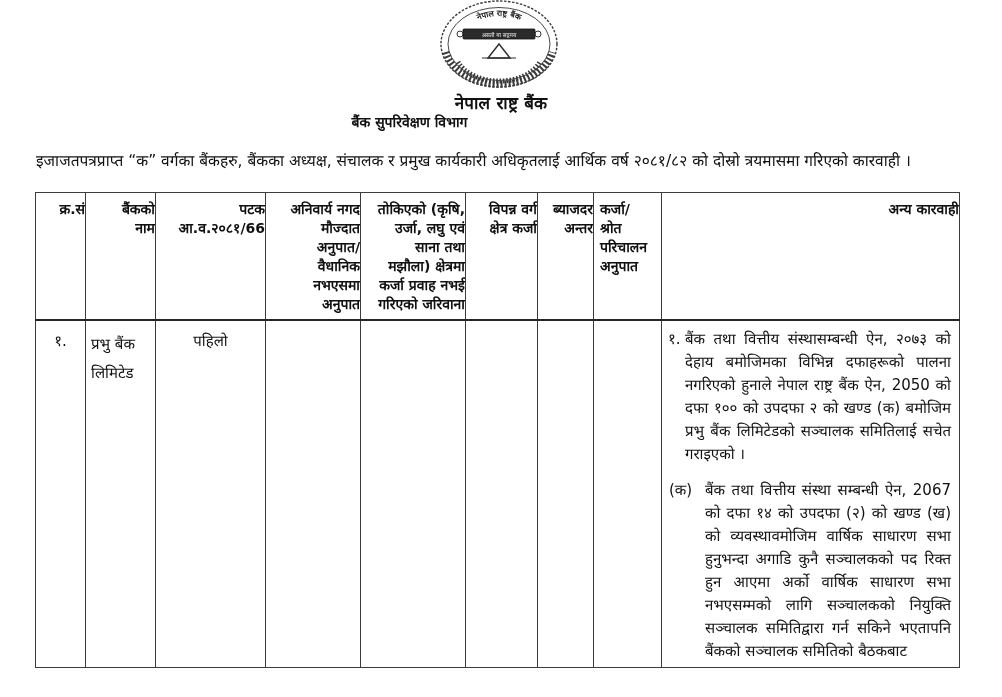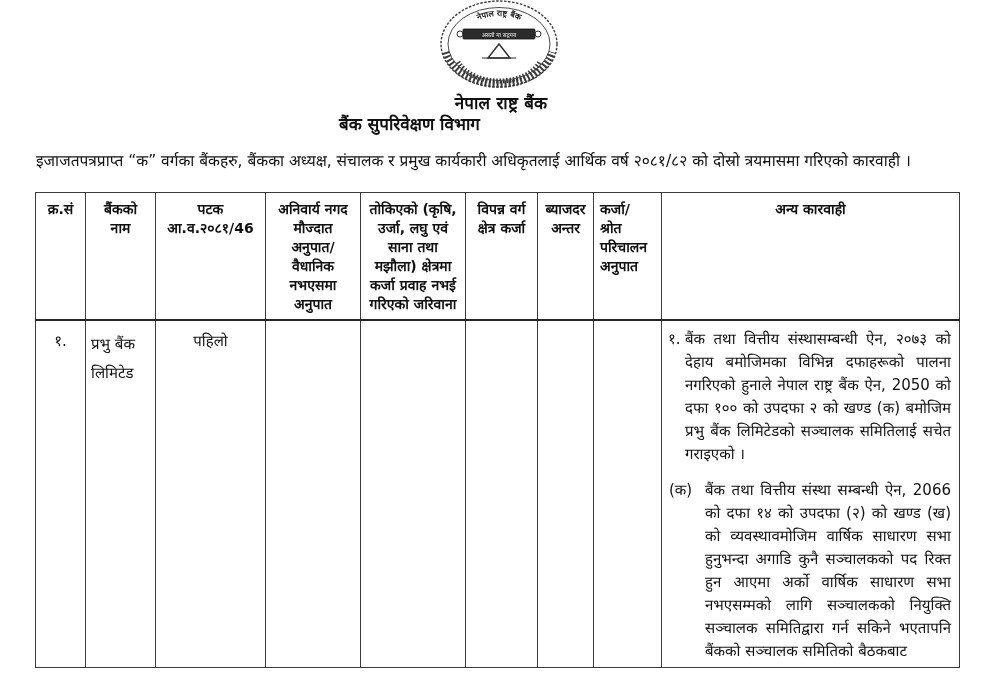--- a/index.html
+++ b/index.html
@@ -9,36 +9,36 @@
     font-family: "DejaVu Sans", "Liberation Sans", sans-serif;
     color: #111111; overflow: hidden;
   }
   .seal { position: absolute; left: 438px; top: 0px; width: 122px; height: 88px; }
   .org-name {
     position: absolute; top: 91px; left: 0; width: 1002px;
     text-align: center; font-size: 17px; font-weight: 700; letter-spacing: .2px;
   }
   .dept-name {
     position: absolute; top: 112px; left: 0; width: 819px;
-    text-align: center; font-size: 17px; font-weight: 700;
+    text-align: center; font-size: 14px; font-weight: 700;
   }
   .intro-line {
     position: absolute; top: 150px; left: 36px; width: 930px;
     font-size: 15.5px; font-weight: 400; line-height: 22px;
   }
   .doc-table {
     position: absolute; top: 192px; left: 35px; width: 924px;
     border-collapse: collapse; table-layout: fixed;
   }
   .doc-table th, .doc-table td {
     border: 1px solid #3c3c3c; vertical-align: top; overflow: hidden;
   }
   .doc-table thead th {
     font-size: 14px; font-weight: 700; line-height: 19px;
-    padding-top: 7px; height: 127px; text-align: center;
+    padding-top: 7px; height: 127px; text-align: right;
     white-space: pre-line; border-bottom: 2px solid #262626;
   }
   .doc-table thead th.align-left { text-align: left; padding-left: 6px; margin-top: 16px; }
   .doc-table tbody td { height: 348px; font-size: 15px; }
   td.cell-center { text-align: center; padding-top: 9px; }
   td.cell-bank { padding: 9px 4px 0 5px; white-space: pre-line; line-height: 29px; }
   td.cell-oa { padding: 7px 8px 0 6px; }
   .oa-item { position: relative; text-align: justify; line-height: 23px; font-size: 15px; }
   .oa-item .oa-marker { position: absolute; top: 0; }
   .oa-item-1 { padding-left: 17px; }
@@ -84,21 +84,21 @@
     <col style="width:56px">
       <col style="width:68px">
       <col style="width:298px">
   </colgroup>
   <thead>
     <tr>
       <th>क्र.सं</th>
       <th>बैंकको
 नाम</th>
       <th>पटक
-आ.व.२०८१/46</th>
+आ.व.२०८१/66</th>
       <th>अनिवार्य नगद
 मौज्दात
 अनुपात/
 वैधानिक
 नभएसमा
 अनुपात</th>
       <th>तोकिएको (कृषि,
 उर्जा, लघु एवं
 साना तथा
 मझौला)  क्षेत्रमा
@@ -126,18 +126,18 @@
       <td></td>
       <td></td>
       <td></td>
       <td class="cell-oa">
         <div class="oa-item oa-item-1">
           <span class="oa-marker">१.</span>
           <span>बैंक तथा वित्तीय संस्थासम्बन्धी ऐन, २०७३ को देहाय बमोजिमका विभिन्न दफाहरूको पालना नगरिएको हुनाले नेपाल राष्ट्र बैंक ऐन, 2050 को दफा १०० को उपदफा २ को खण्ड (क) बमोजिम प्रभु बैंक लिमिटेडको सञ्चालक समितिलाई सचेत गराइएको ।</span>
         </div>
         <div class="oa-item oa-item-2">
           <span class="oa-marker">(क)</span>
-          <span>बैंक तथा वित्तीय संस्था सम्बन्धी ऐन, 2066 को दफा १४ को उपदफा (२) को खण्ड (ख) को व्यवस्थावमोजिम वार्षिक साधारण सभा हुनुभन्दा अगाडि कुनै सञ्चालकको पद रिक्त हुन आएमा अर्को वार्षिक साधारण सभा नभएसम्मको लागि सञ्चालकको नियुक्ति सञ्चालक समितिद्वारा गर्न सकिने भएतापनि बैंकको सञ्चालक समितिको बैठकबाट</span>
+          <span>बैंक तथा वित्तीय संस्था सम्बन्धी ऐन, 2067 को दफा १४ को उपदफा (२) को खण्ड (ख) को व्यवस्थावमोजिम वार्षिक साधारण सभा हुनुभन्दा अगाडि कुनै सञ्चालकको पद रिक्त हुन आएमा अर्को वार्षिक साधारण सभा नभएसम्मको लागि सञ्चालकको नियुक्ति सञ्चालक समितिद्वारा गर्न सकिने भएतापनि बैंकको सञ्चालक समितिको बैठकबाट</span>
         </div>
       </td>
     </tr>
   </tbody>
 </table>
 
 </body></html>

